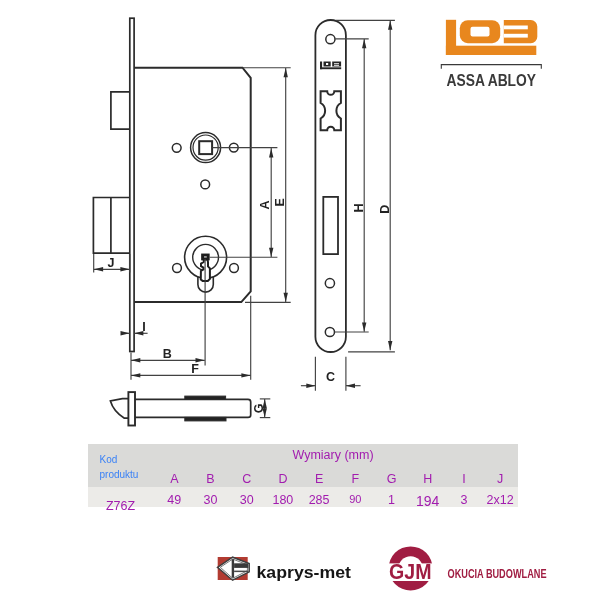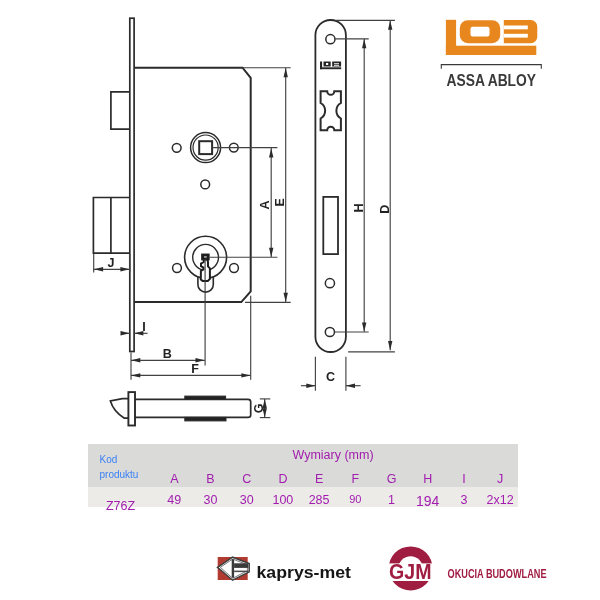--- a/index.html
+++ b/index.html
@@ -184,21 +184,21 @@
 <div class="ctext" style="left:319.1px;top:471.5px;font-size:12.5px">E</div>
 <div class="ctext" style="left:355.3px;top:471.5px;font-size:12.5px">F</div>
 <div class="ctext" style="left:391.5px;top:471.5px;font-size:12.5px">G</div>
 <div class="ctext" style="left:427.7px;top:471.5px;font-size:12.5px">H</div>
 <div class="ctext" style="left:463.9px;top:471.5px;font-size:12.5px">I</div>
 <div class="ctext" style="left:500.1px;top:471.5px;font-size:12.5px">J</div>
 <div class="ctext" style="left:120.5px;top:499px;font-size:12.5px">Z76Z</div>
 <div class="ctext" style="left:174.3px;top:492.5px;font-size:12.5px">49</div>
 <div class="ctext" style="left:210.5px;top:492.5px;font-size:12.5px">30</div>
 <div class="ctext" style="left:246.7px;top:492.5px;font-size:12.5px">30</div>
-<div class="ctext" style="left:282.9px;top:492.5px;font-size:12.5px">100</div>
+<div class="ctext" style="left:282.9px;top:492.5px;font-size:12.5px">180</div>
 <div class="ctext" style="left:319.1px;top:492.5px;font-size:12.5px">285</div>
 <div class="ctext" style="left:355.3px;top:492.5px;font-size:11px">90</div>
 <div class="ctext" style="left:391.5px;top:492.5px;font-size:12.5px">1</div>
 <div class="ctext" style="left:427.7px;top:492.5px;font-size:14px">194</div>
 <div class="ctext" style="left:463.9px;top:492.5px;font-size:12.5px">3</div>
 <div class="ctext" style="left:500.1px;top:492.5px;font-size:12.5px">2x12</div>
 
 <svg class="abs" style="left:214px;top:555px" width="150" height="32" viewBox="0 0 150 32">
   <rect x="3.7" y="2" width="30" height="23" fill="#b23b31"></rect>
   <path d="M3.5,12.3 L18.6,2.2 L35.2,8.5 L35.2,16.8 L18.6,25.2 Z" fill="#fff" stroke="#3f3f3f" stroke-width="1.5"></path>

